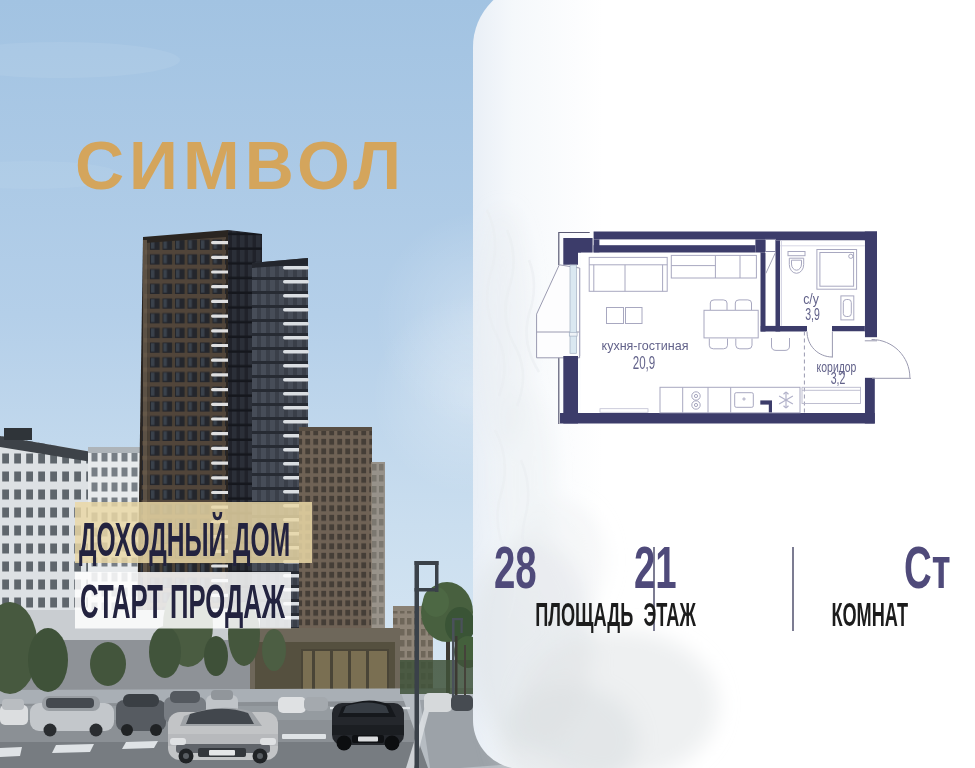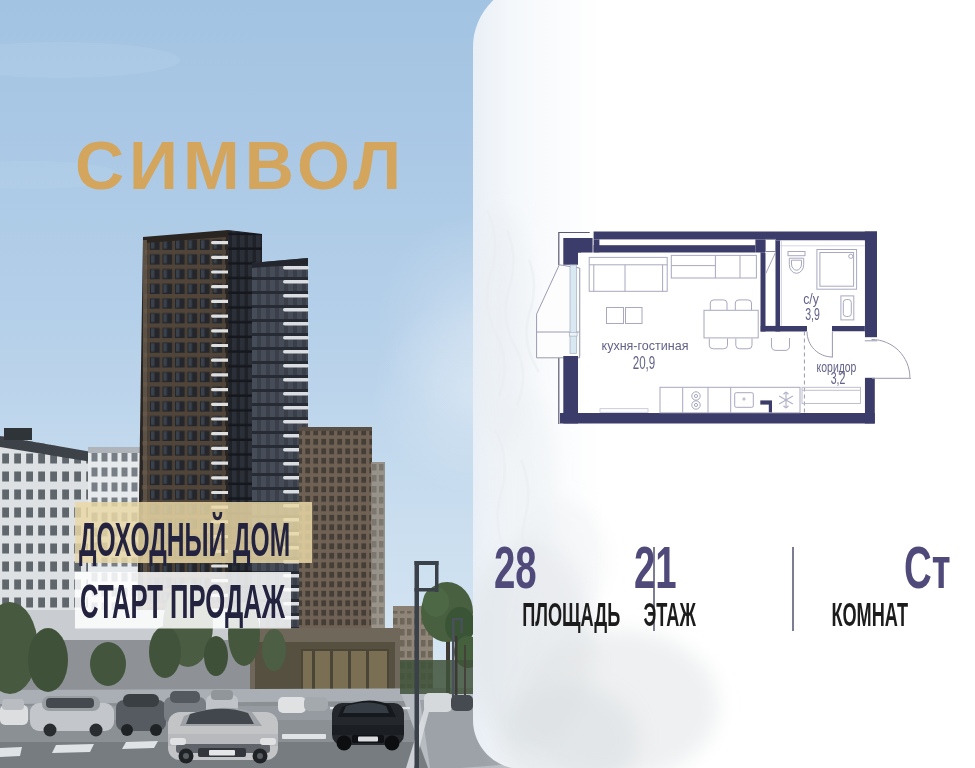--- a/index.html
+++ b/index.html
@@ -517,21 +517,21 @@
   </g>
   </g>
 </svg>
 
 <div id="info">
 
   <div class="abs" style="left:482px;top:538px;width:200px;text-align:left">
     <span style="display:inline-block;font-size:60px;font-weight:bold;color:#4f4a7a;transform:scaleX(0.64);line-height:1">28</span>
   </div>
 
-  <div class="abs" style="left:482px;top:598px;width:204px;">
+  <div class="abs" style="left:482px;top:598px;width:204px;text-align:center">
     <span style="display:inline-block;font-size:33px;font-weight:bold;color:#1c1c1c;transform:scaleX(0.55);line-height:1">ПЛОЩАДЬ</span>
   </div>
 
   <div class="abs" style="left:653px;top:547px;width:1.6px;height:84px;background:#7c7c92"></div>
 
   <div class="abs" style="left:622px;top:538px;width:200px;text-align:left">
     <span style="display:inline-block;font-size:60px;font-weight:bold;color:#4f4a7a;transform:scaleX(0.64);line-height:1">21</span>
   </div>
 
   <div class="abs" style="left:622px;top:598px;width:204px;text-align:left">

